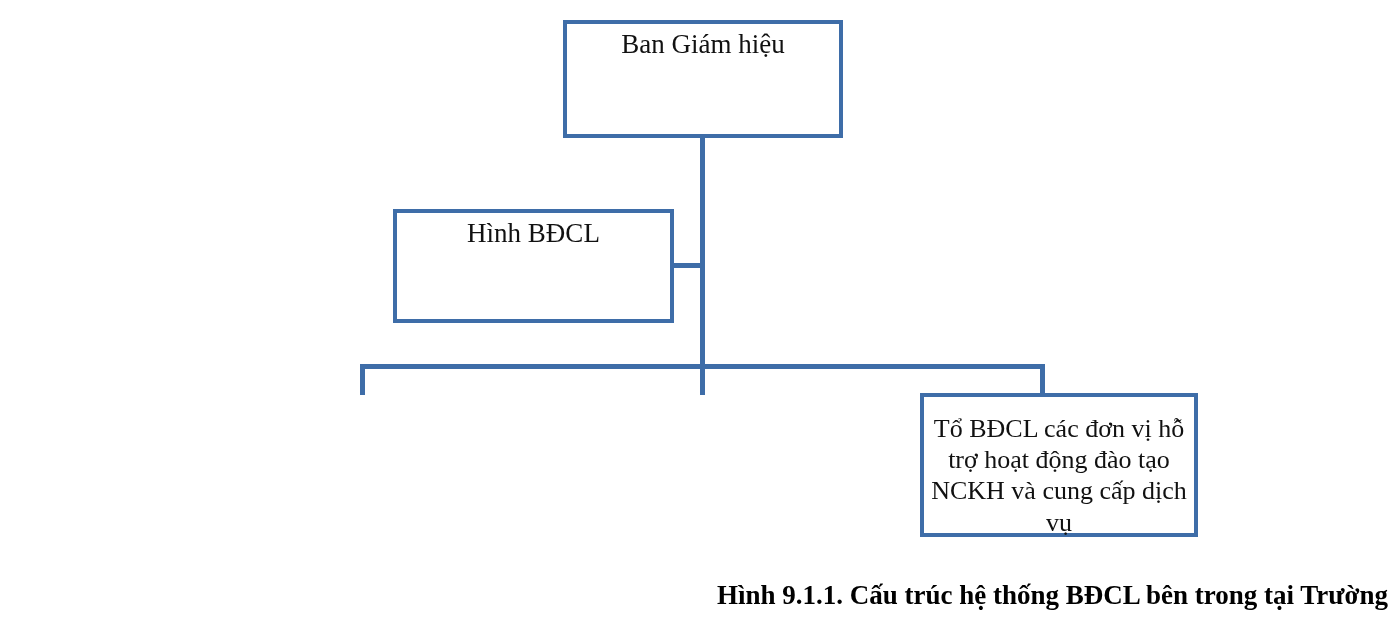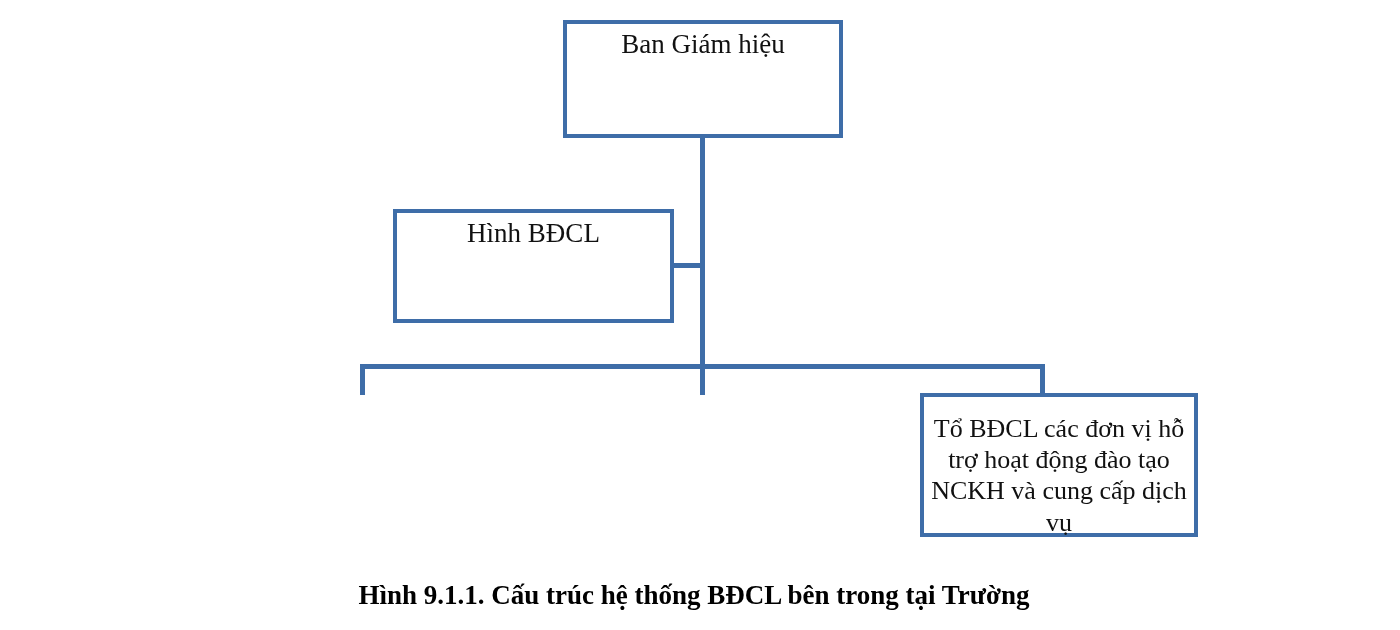--- a/index.html
+++ b/index.html
@@ -35,21 +35,21 @@
   }
   .connector{
     position:absolute;
     background:var(--line);
   }
   .caption{
     position:absolute;
     left:0;
     top:580px;
     width:1388px;
-    text-align:center;
+    text-align:right;
     font-weight:bold;
     font-size:27px;
     color:#000000;
   }
   
   .node-root   {left:563px; top:20px;  width:280px; height:118px;}
   .node-office {left:393px; top:209px; width:281px; height:114px;}
   .node-child1 {left:225px; top:395px; width:281px; height:142px;}
   .node-child2 {left:563px; top:395px; width:282px; height:142px;}
   .node-child3 {left:901px; top:393px; width:278px; height:144px; font-size:26px; line-height:1.2; padding:16px 6px;margin-left:19px;}

